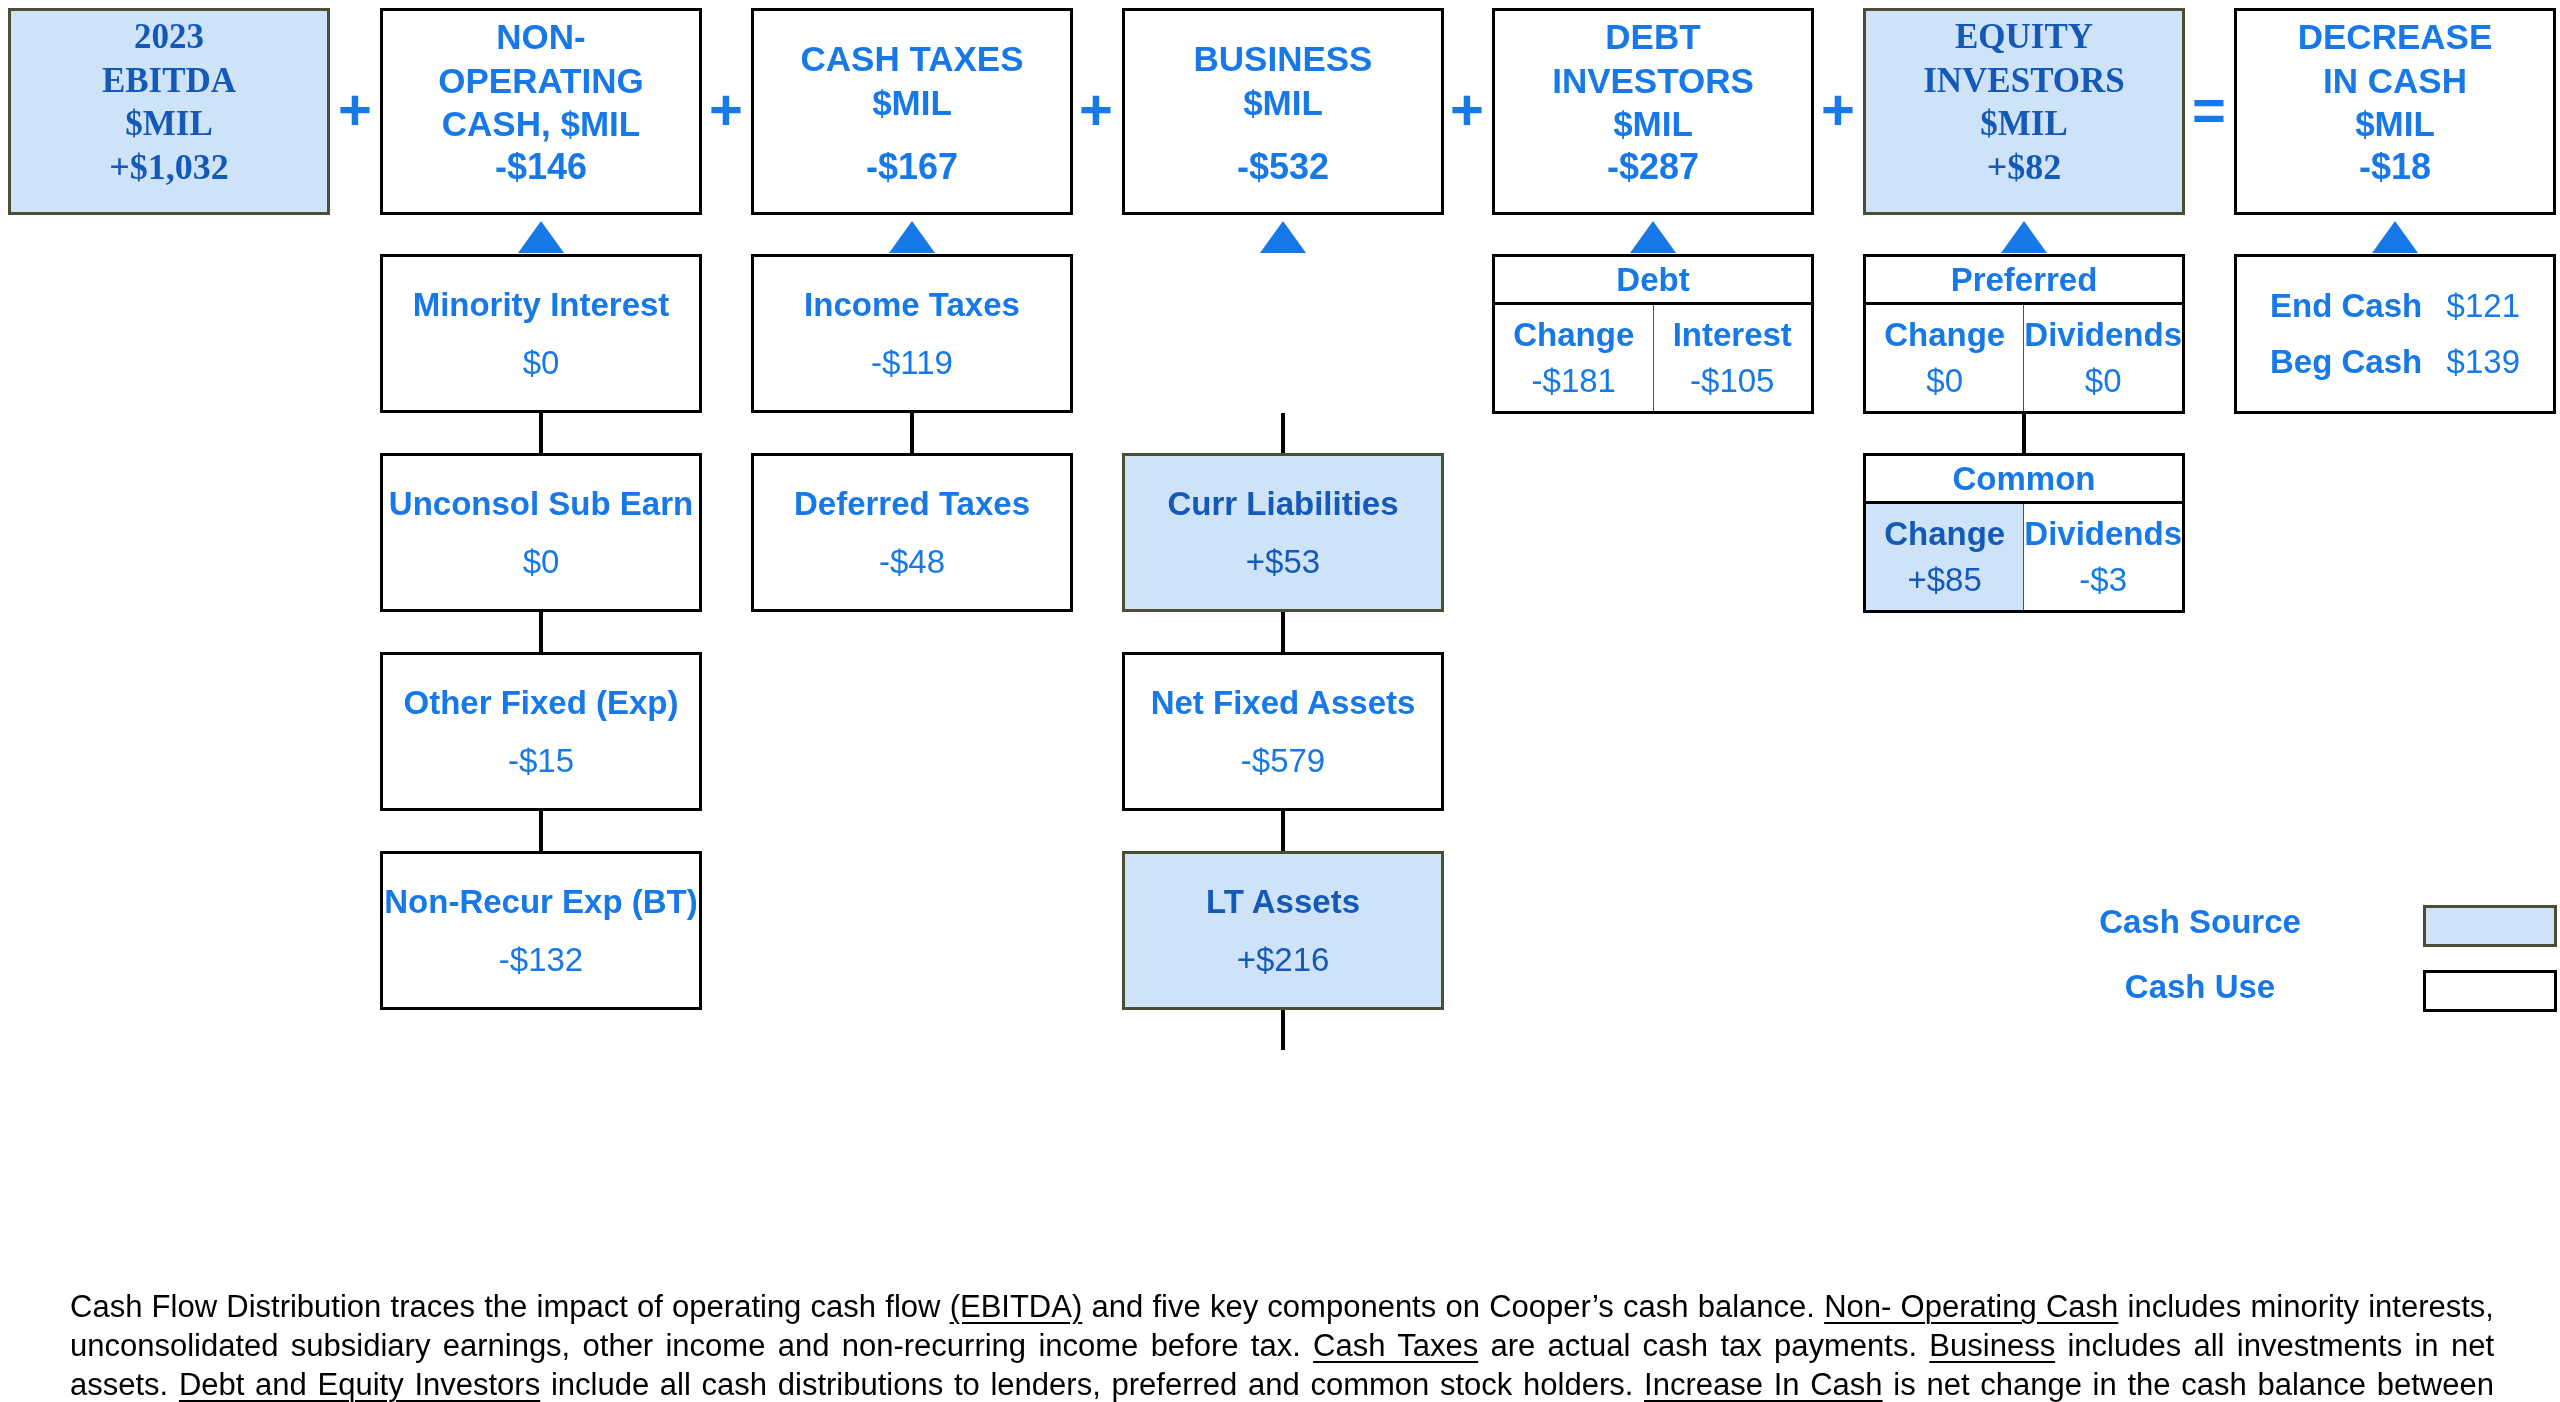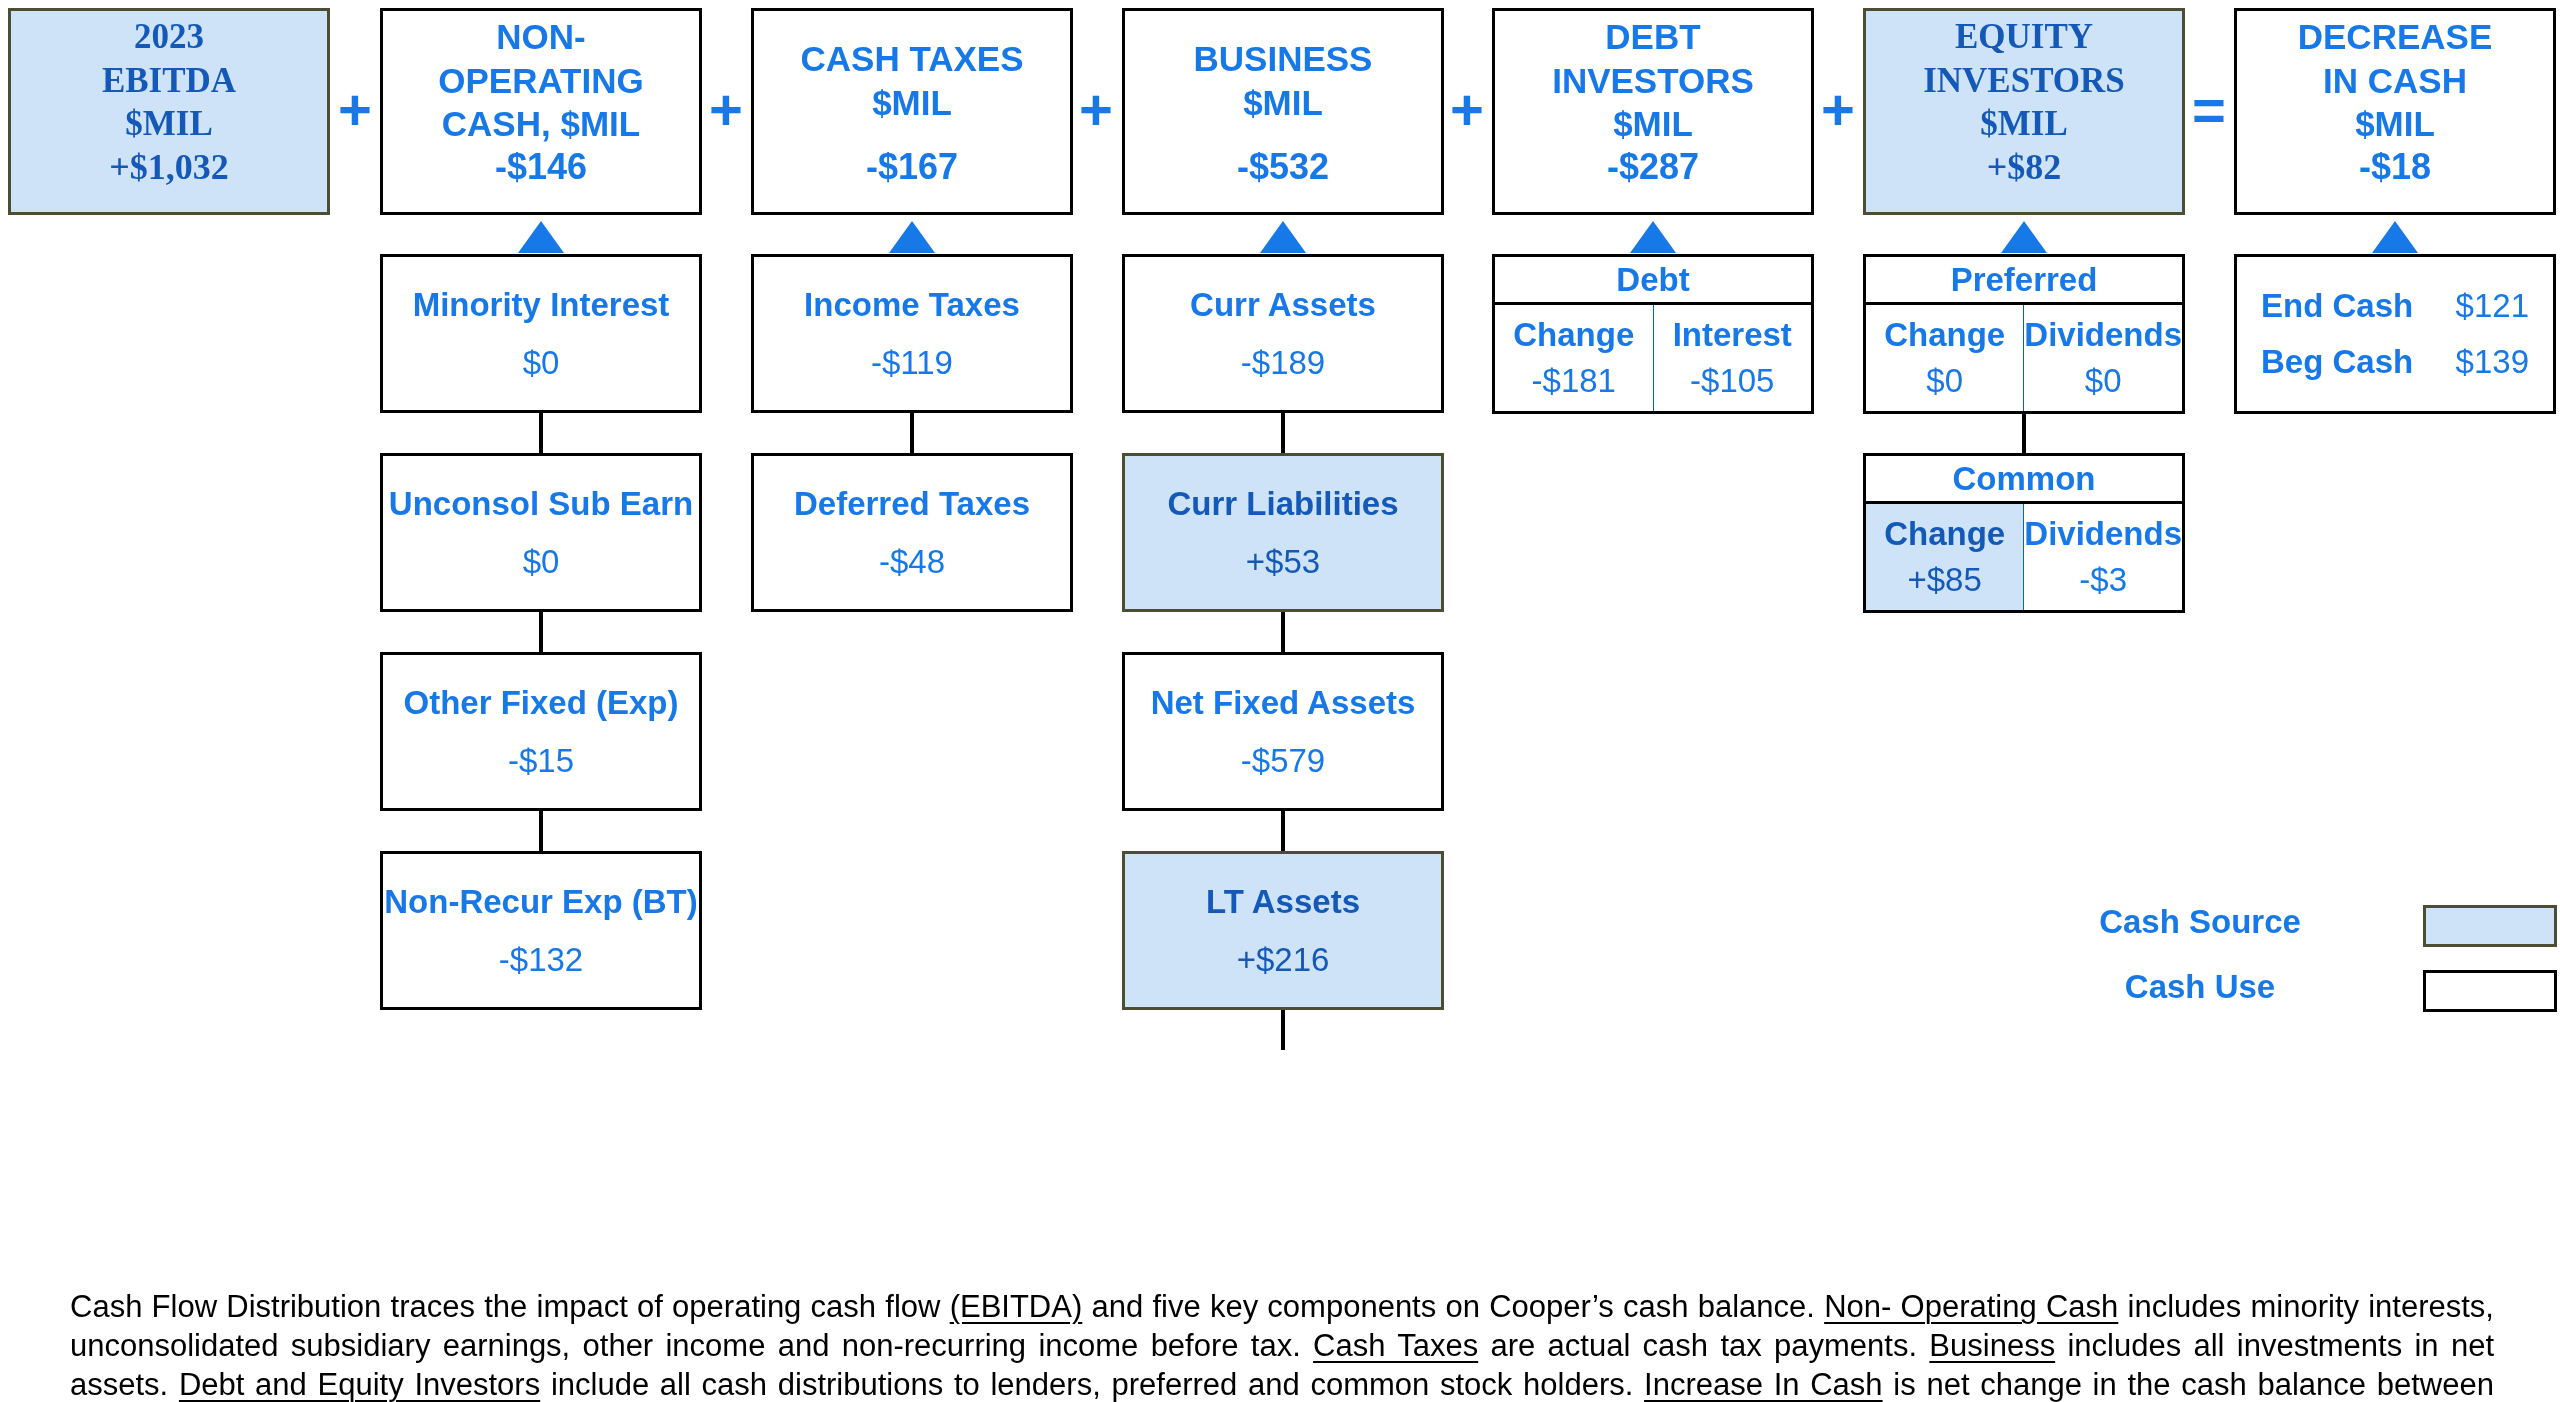--- a/index.html
+++ b/index.html
@@ -46,21 +46,21 @@
           justify-content:center;gap:8px;box-sizing:border-box;}
   .vtable .cell.l{border-right:1px solid #0369a1;}
   .cell .ch{font-weight:bold;font-size:33px;color:#1778E8;}
   .cell .cv{font-size:33px;color:#1778E8;}
   .cell.fill{background:#CEE3F8;}
   .cell.fill .ch,.cell.fill .cv{color:#1459B8;}
 
   
   .cashbox{position:absolute;left:2234px;top:254px;width:322px;height:160px;border:3px solid #000;
            box-sizing:border-box;background:#fff;display:flex;flex-direction:column;
-           justify-content:center;gap:18px;padding:0 24px;}
+           justify-content:center;gap:18px;padding:0 33px;}
   .cashrow{display:flex;justify-content:space-between;align-items:baseline;}
   .cashrow .lbl{font-weight:bold;font-size:33px;color:#1778E8;}
   .cashrow .val{font-size:33px;color:#1778E8;}
 
   
   .legend-label{position:absolute;width:400px;text-align:center;font-weight:bold;
                 font-size:33px;color:#1778E8;}
   .swatch{position:absolute;width:134px;height:42px;box-sizing:border-box;}
   .swatch.src{background:#CEE3F8;border:3px solid #4D4D33;}
   .swatch.use{background:#fff;border:3px solid #000;}
@@ -158,24 +158,20 @@
   <div class="sbox" style="left:751px;top:254px">
     <div class="lbl">Income Taxes</div>
     <div class="val">-$119</div>
   </div>
   <div class="vline" style="left:910px;top:413px"></div>
   <div class="sbox" style="left:751px;top:453px">
     <div class="lbl">Deferred Taxes</div>
     <div class="val">-$48</div>
   </div>
 
-  <div class="sbox" style="left:1122px;top:254px">
-    <div class="lbl">Curr Assets</div>
-    <div class="val">-$189</div>
-  </div>
   <div class="vline" style="left:1281px;top:413px"></div>
   <div class="sbox fill" style="left:1122px;top:453px">
     <div class="lbl">Curr Liabilities</div>
     <div class="val">+$53</div>
   </div>
   <div class="vline" style="left:1281px;top:612px"></div>
   <div class="sbox" style="left:1122px;top:652px">
     <div class="lbl">Net Fixed Assets</div>
     <div class="val">-$579</div>
   </div>

